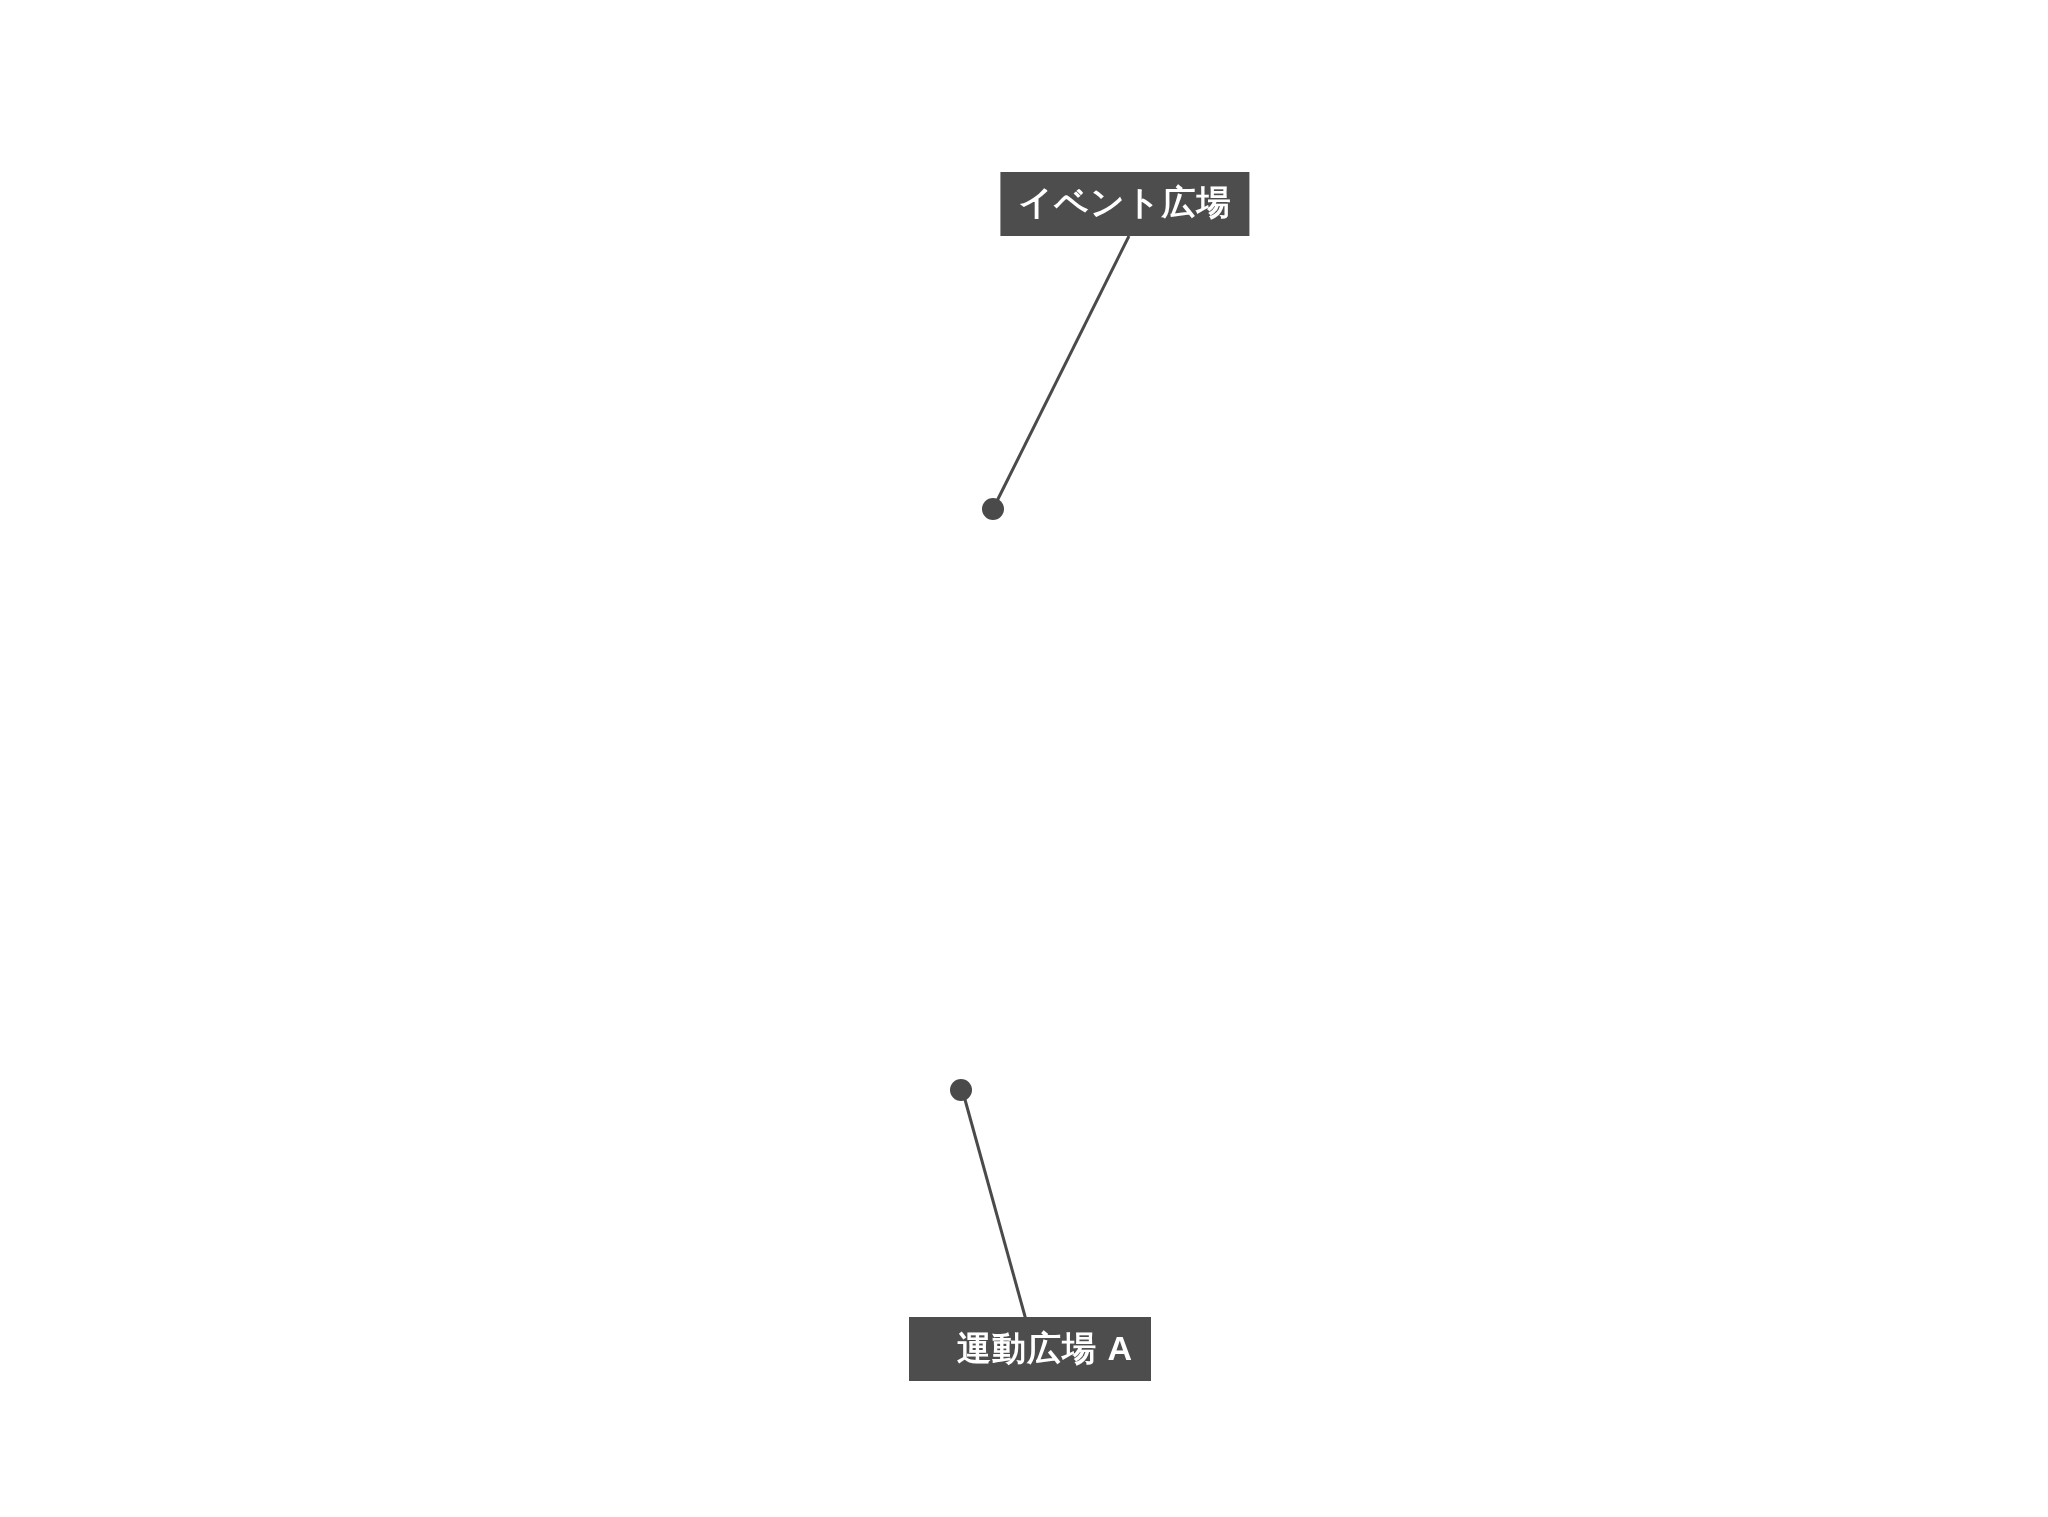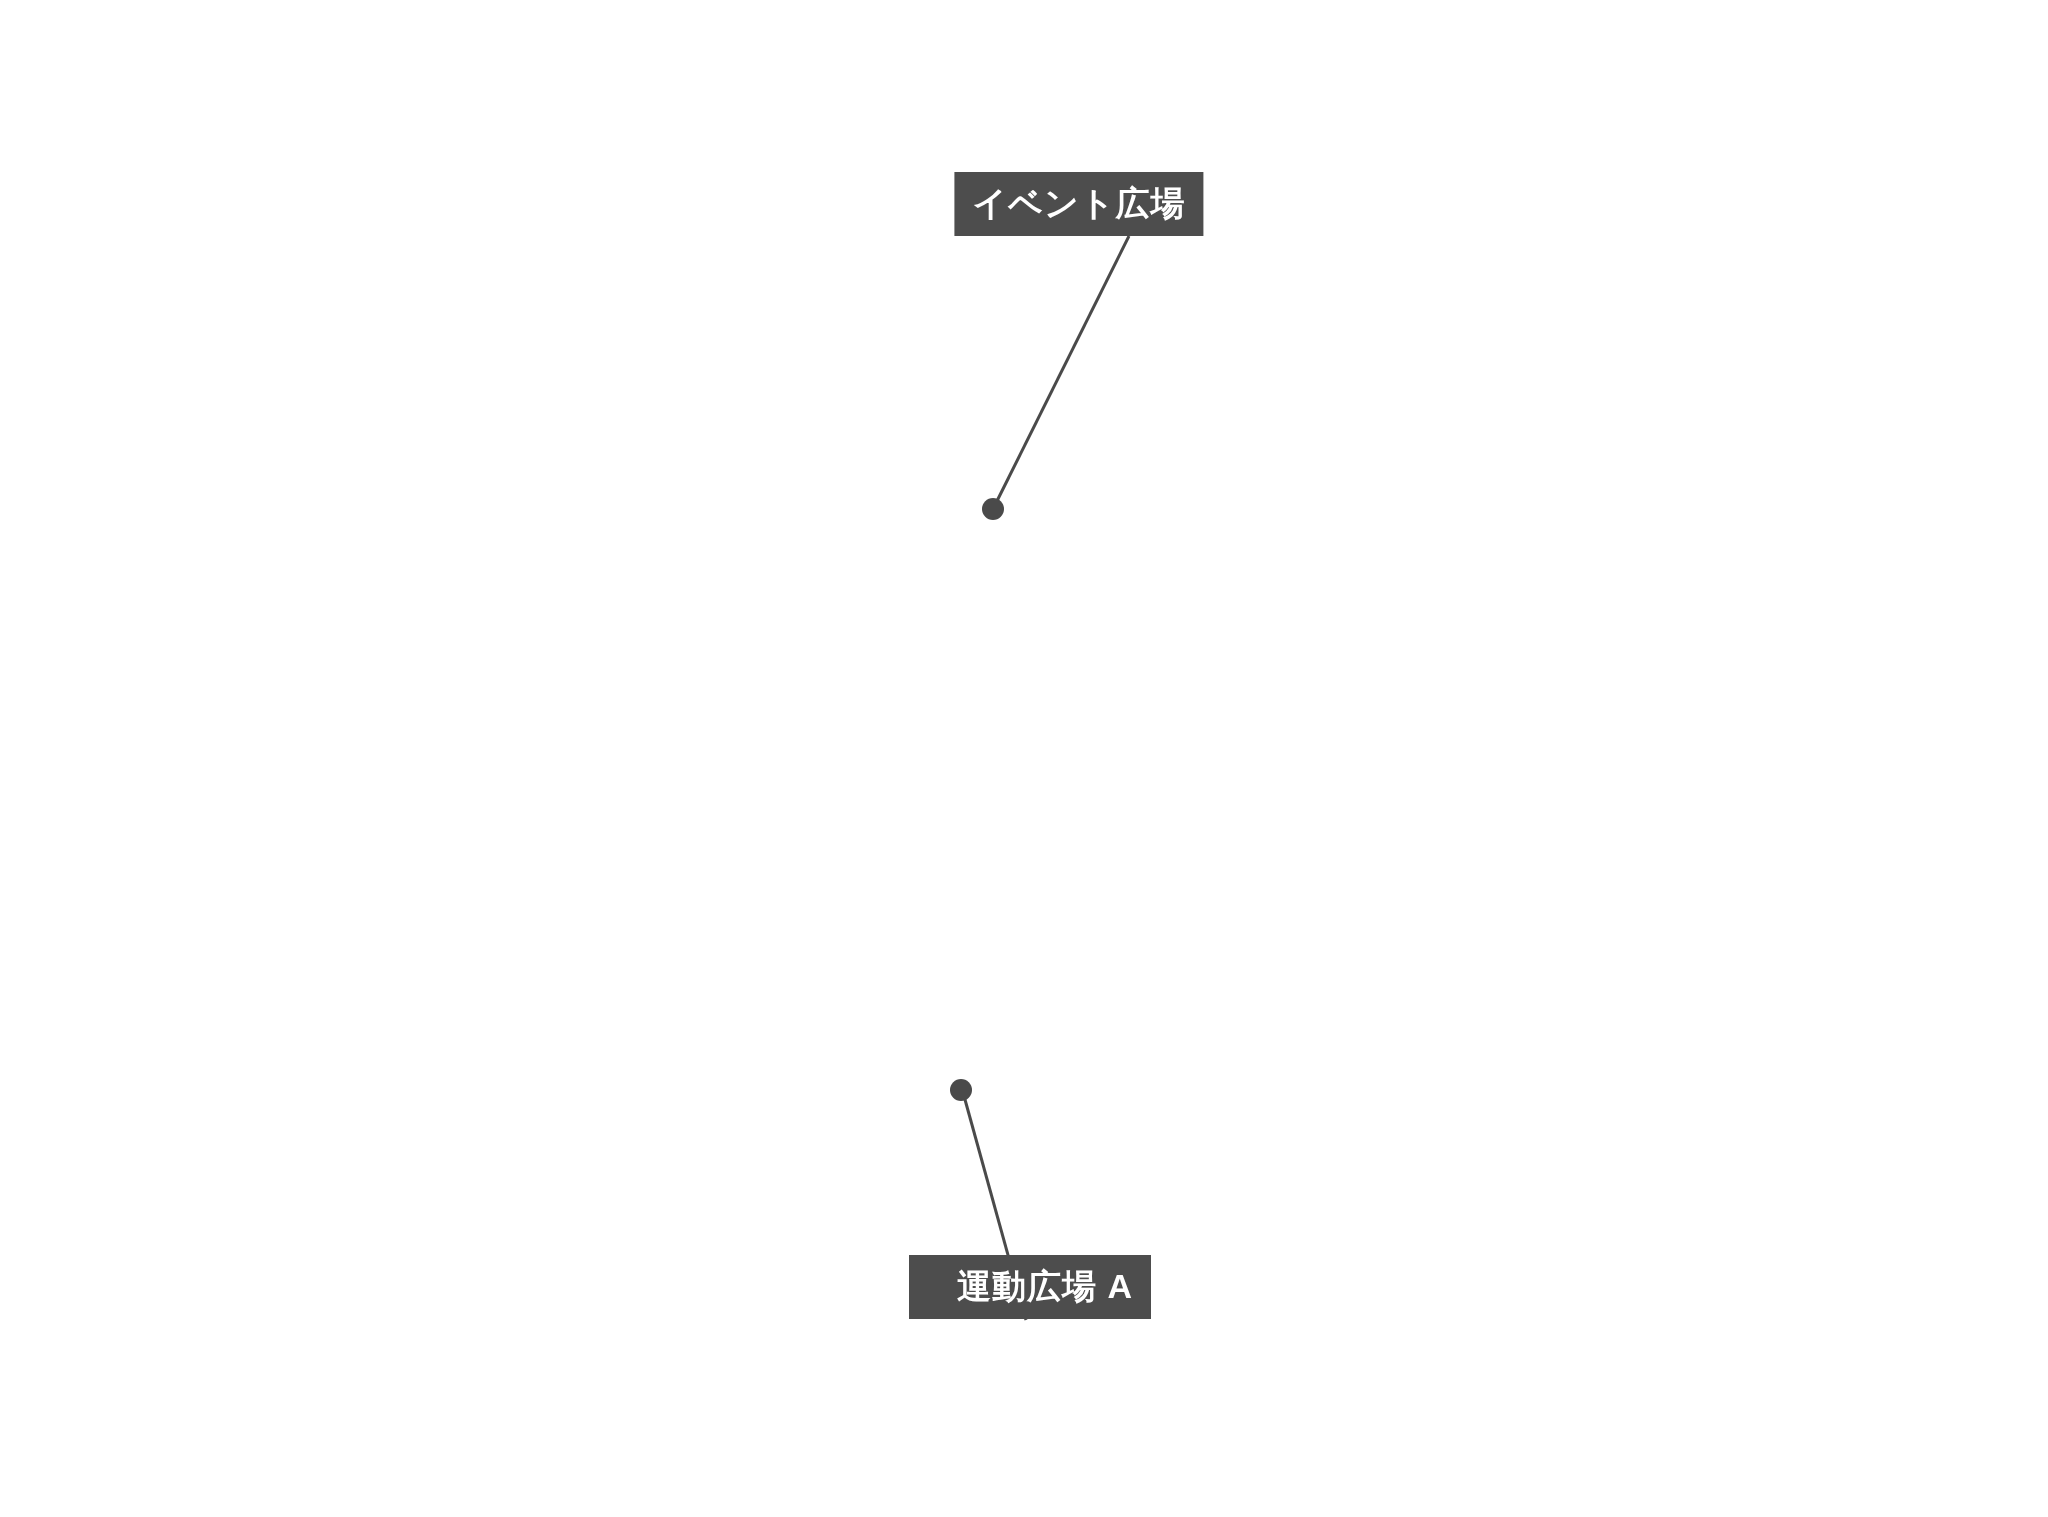--- a/index.html
+++ b/index.html
@@ -43,17 +43,17 @@
 </head>
 <body>
 
 <svg id="canvas" viewBox="0 0 2048 1517" xmlns="http://www.w3.org/2000/svg">
   <line x1="1129" y1="236" x2="996" y2="503" stroke="#4a4a4a" stroke-width="3"></line>
   <line x1="964" y1="1096" x2="1026" y2="1320" stroke="#4a4a4a" stroke-width="3"></line>
 </svg>
 
 <div class="marker-dot" style="left:993px; top:509px; width:22px; height:22px;"></div>
 
-<div class="map-label" style="left:1079px; top:204px;">イベント広場</div>
+<div class="map-label" style="left:1125px; top:204px;font-family:Liberation Serif, serif;">イベント広場</div>
 
 <div class="marker-dot" style="left:961px; top:1090px; width:22px; height:22px;"></div>
 
-<div class="map-label" style="left:1030px; top:1287px;padding-left:48px;">運動広場 A</div>
+<div class="map-label" style="left:1030px; top:1349px;padding-left:48px;">運動広場 A</div>
 
 </body></html>

